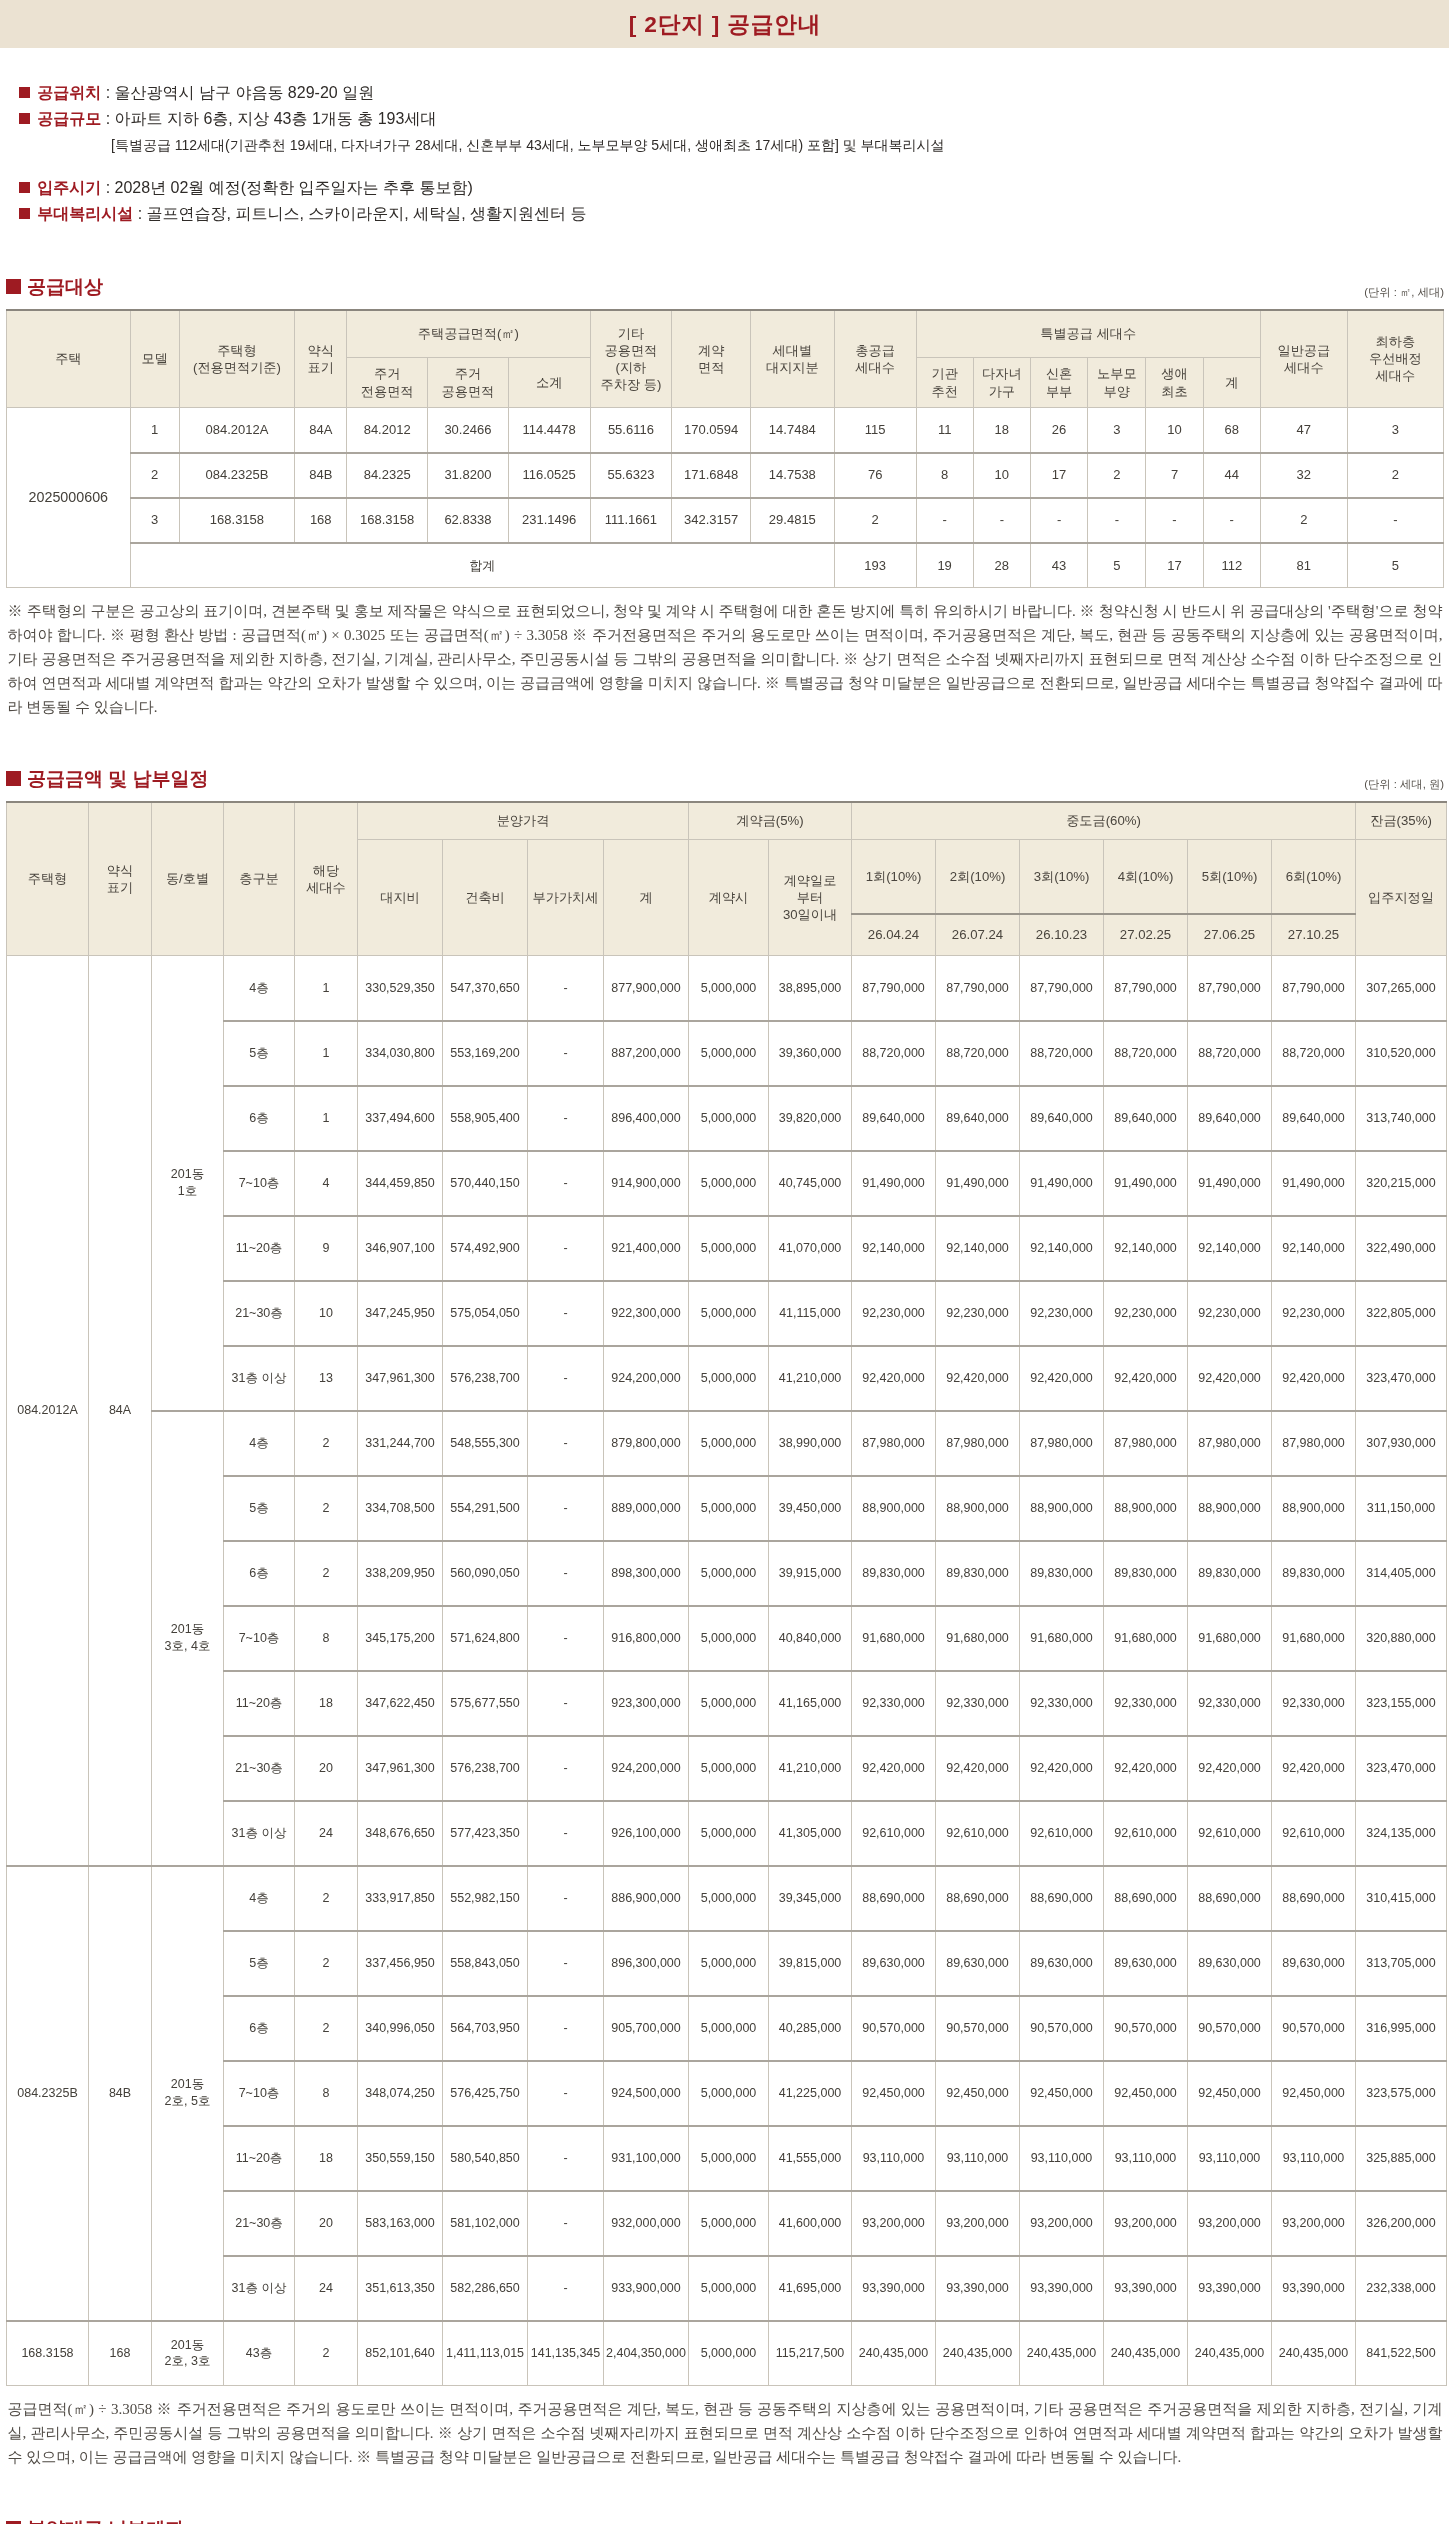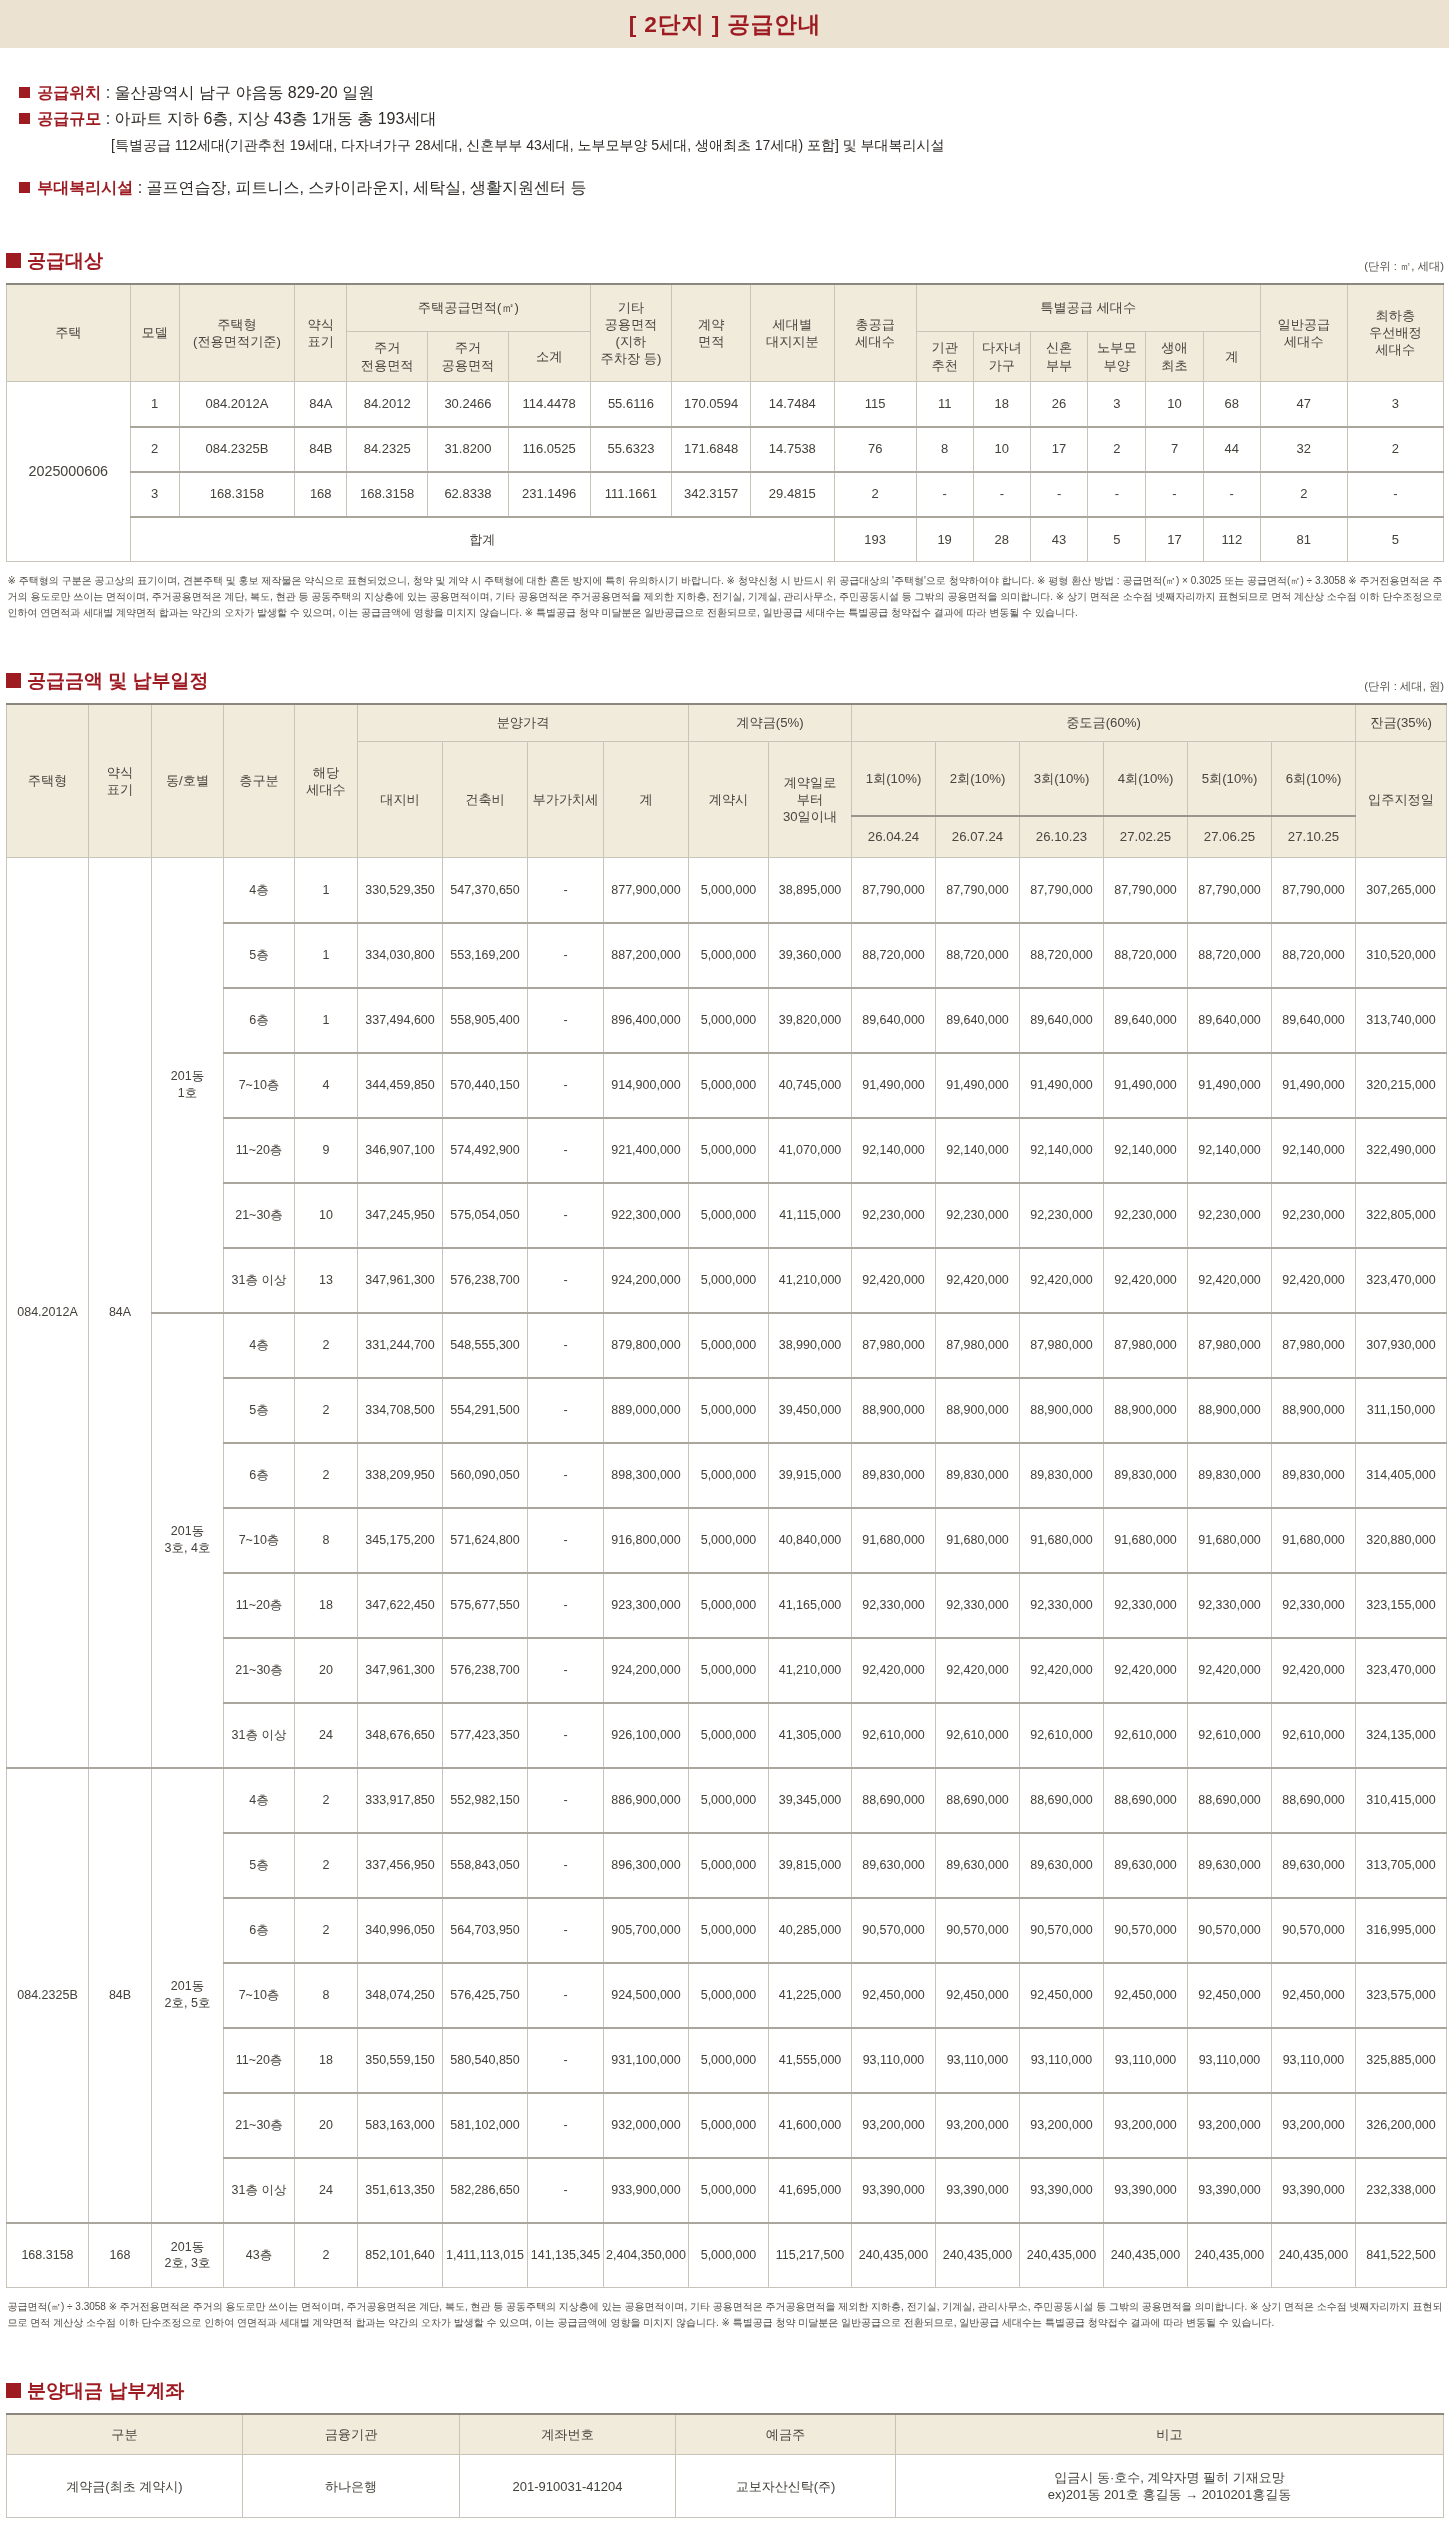--- a/index.html
+++ b/index.html
@@ -46,37 +46,38 @@
   #target-table thead tr:nth-child(2){height:50px;}
   #target-table tbody tr{height:45px;}
   .htno{font-size:14.3px;}
   
   #payment-table thead tr:nth-child(1){height:38px;}
   #payment-table thead tr:nth-child(2){height:74px;}
   #payment-table thead tr:nth-child(3){height:42px;}
   #payment-table tbody tr{height:65px;}
   #payment-table td{font-size:12.5px;padding:3px 1.5px;}
   
-  .notes{margin:10.6px 7.6px 0 7.6px;font-size:10px;line-height:1.6;color:#4f4a44;text-align:justify;}
+  .notes{margin:10.6px 7.6px 0 7.6px;font-size:15px;line-height:1.6;color:#4f4a44;text-align:justify;font-family:Liberation Serif, serif;}
   
   #account-table thead tr{height:41px;}
   #account-table tbody tr:nth-child(1){height:63px;}
   #account-table tbody tr:nth-child(2){height:69px;}
 </style>
 </head>
 <body>
 
 <header class="band">
   <h1>[ 2단지 ] 공급안내</h1>
 </header>
 
 <section class="info" id="info-list">
     <div class="info-item"><span class="sq"></span><span class="ilabel">공급위치</span><span class="isep"> : </span><span>울산광역시 남구 야음동 829-20 일원</span></div>
     <div class="info-item"><span class="sq"></span><span class="ilabel">공급규모</span><span class="isep"> : </span><span>아파트 지하 6층, 지상 43층 1개동 총 193세대</span></div>
     <div class="isub">[특별공급 112세대(기관추천 19세대, 다자녀가구 28세대, 신혼부부 43세대, 노부모부양 5세대, 생애최초 17세대) 포함] 및 부대복리시설</div>
+    <div class="info-item"><span class="sq"></span><span class="ilabel">입주시기</span><span class="isep"> : </span><span>2028년 02월 예정(정확한 입주일자는 추후 통보함)</span></div>
     <div class="info-item"><span class="sq"></span><span class="ilabel">부대복리시설</span><span class="isep"> : </span><span>골프연습장, 피트니스, 스카이라운지, 세탁실, 생활지원센터 등</span></div>
   </section>
 
 <div class="sec-head">
   <div class="sec-title">
     <span class="sq2"></span>
     <span>공급대상</span>
   </div>
   <span class="unit-note">(단위 : ㎡, 세대)</span>
 </div>

